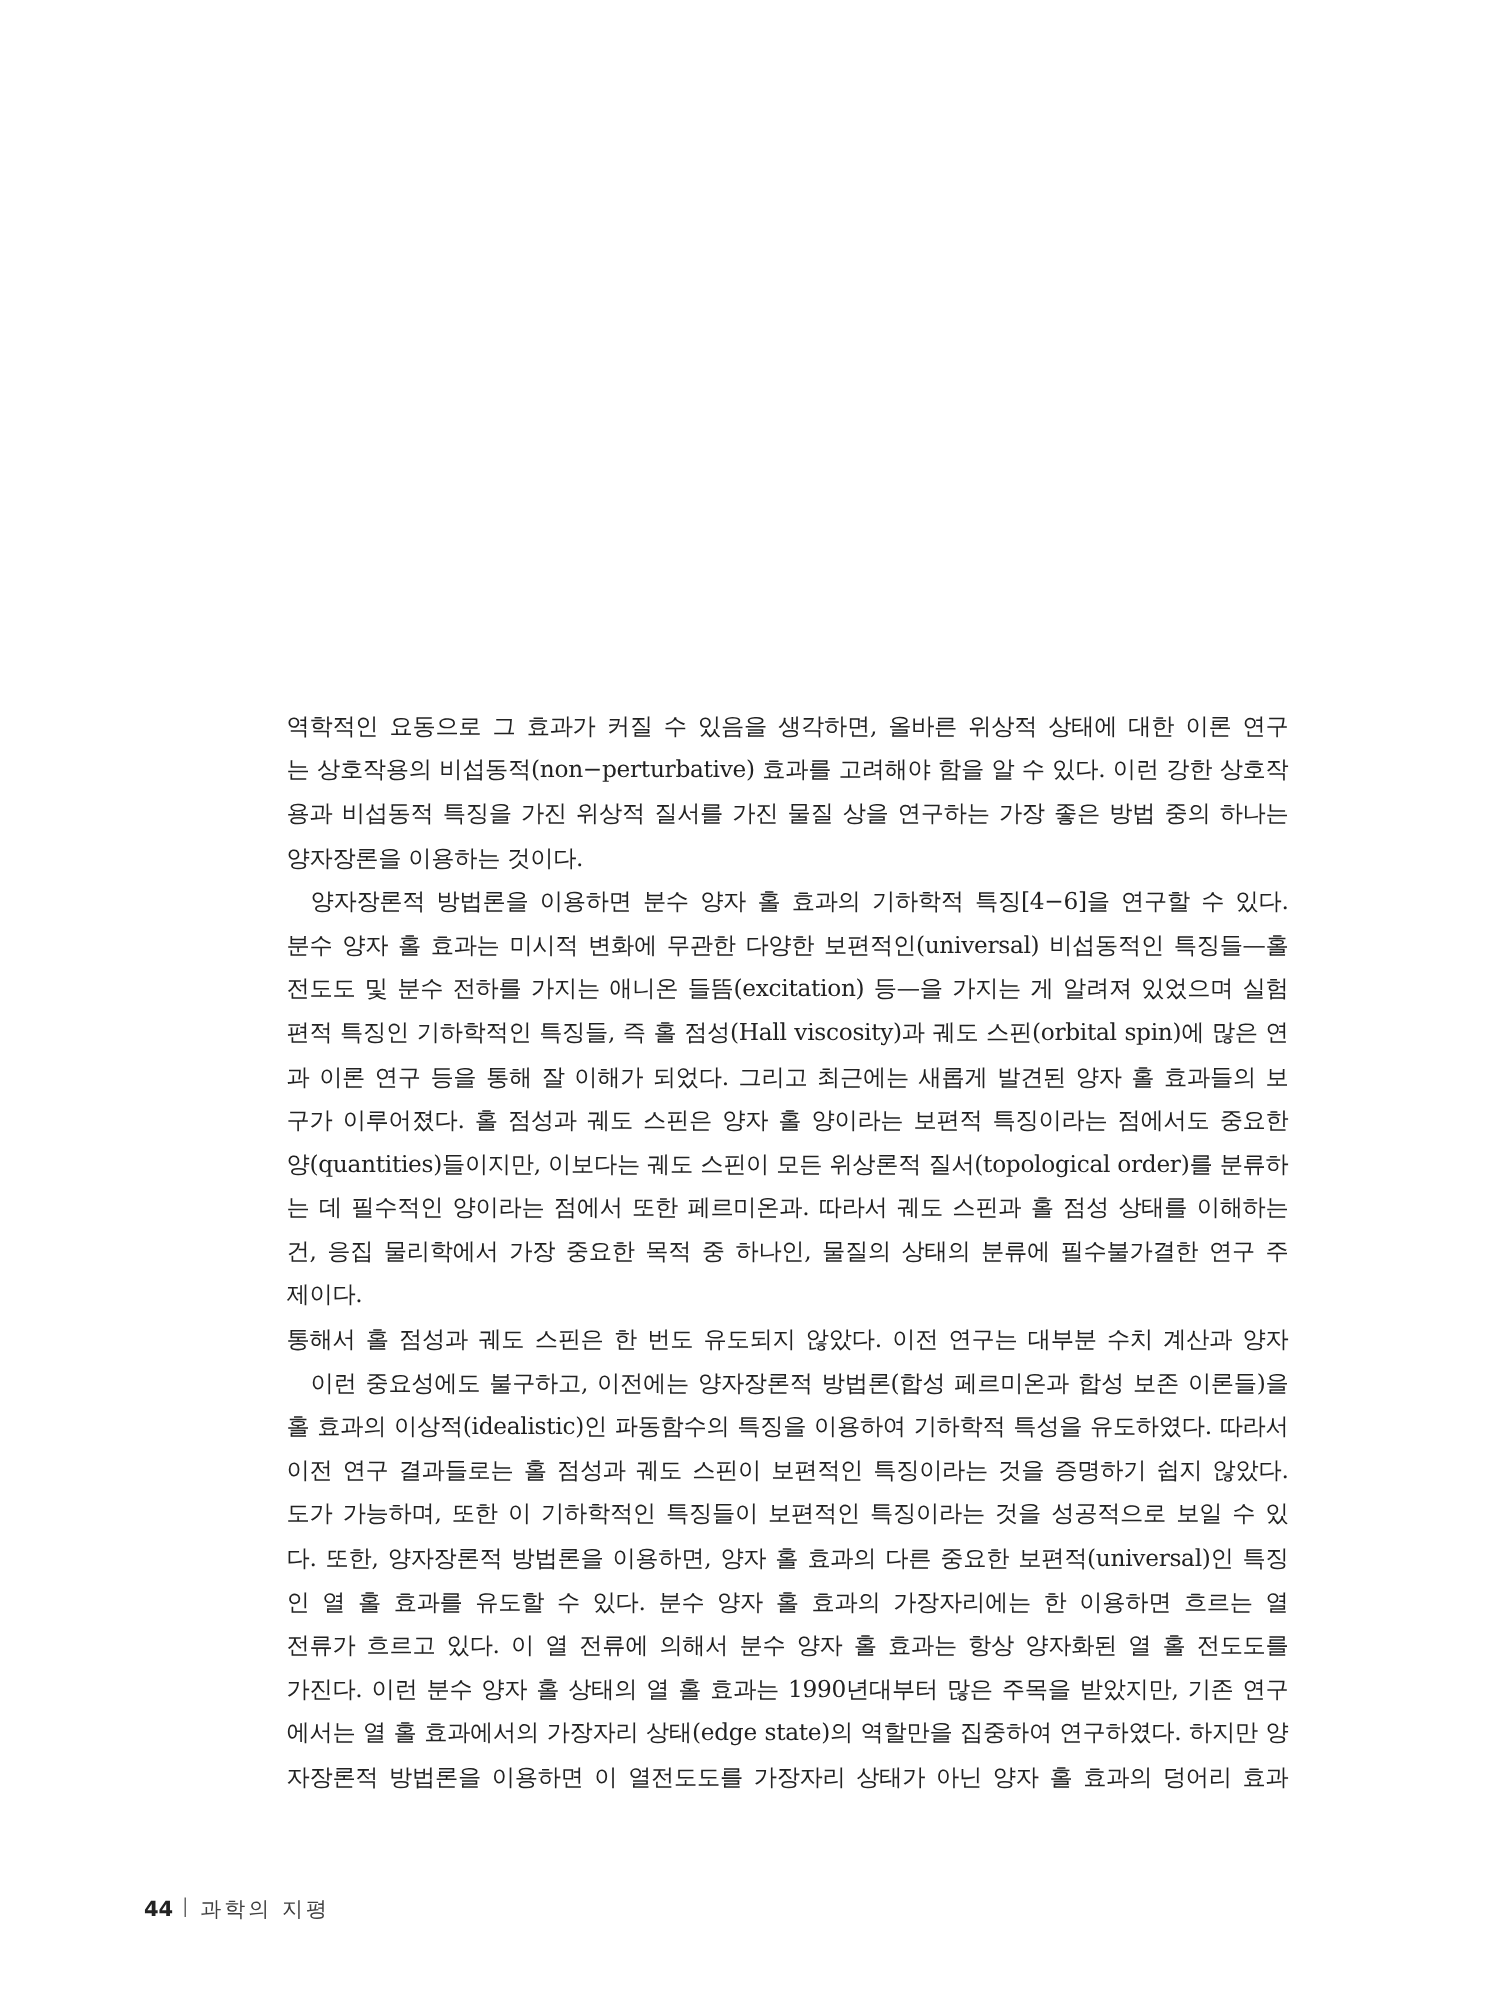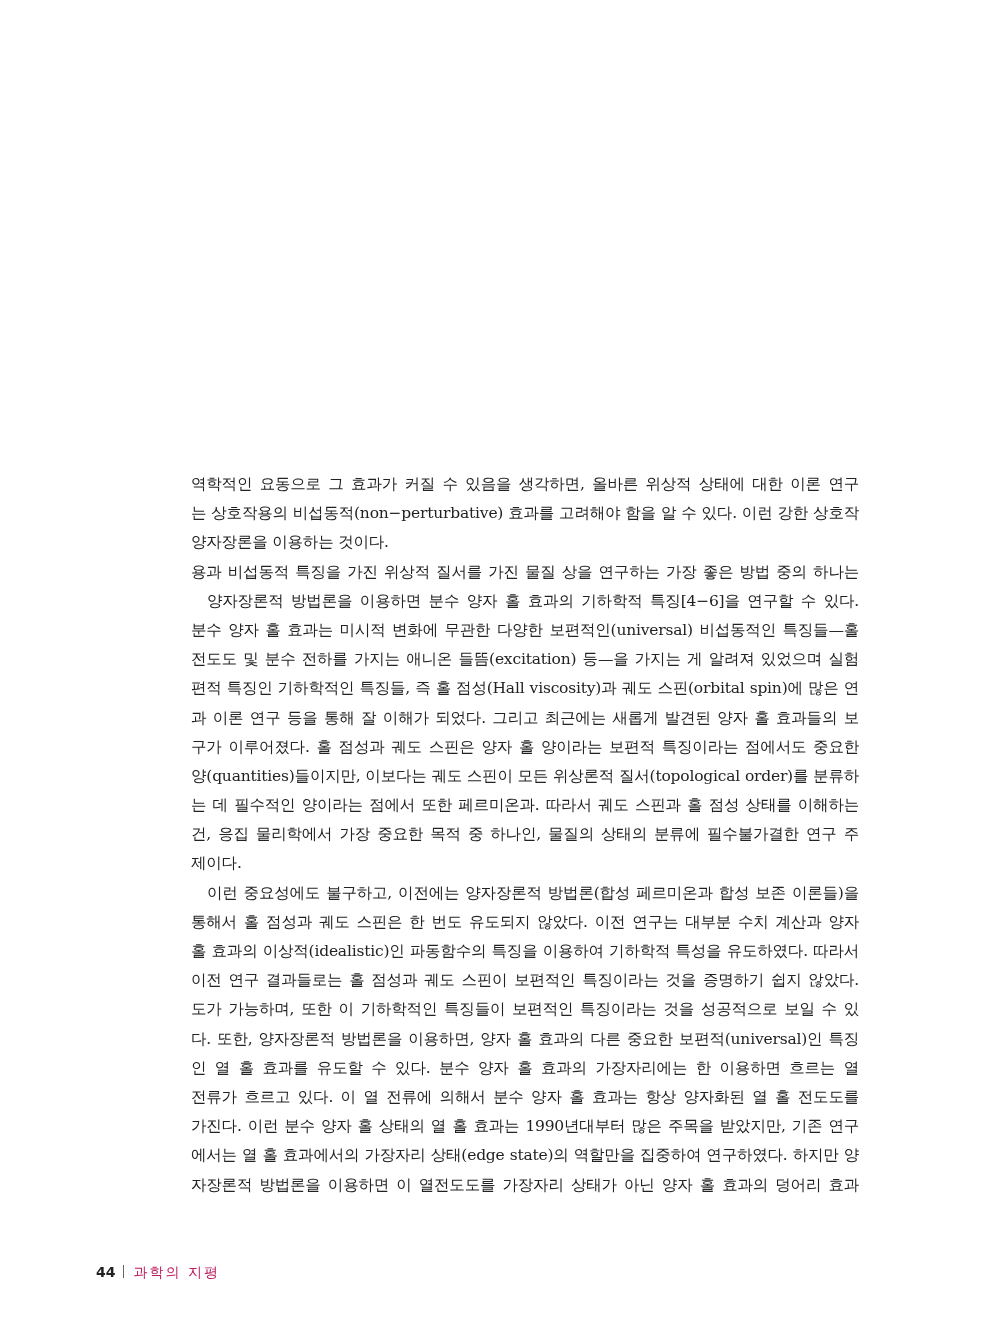--- a/index.html
+++ b/index.html
@@ -30,51 +30,51 @@
     position: absolute;
     left: 96px;
     top: 1264px;
     display: flex;
     align-items: baseline;
     font-family: "DejaVu Sans", "Liberation Sans", sans-serif;
     color: #333;
   }
   .page-num { font-weight: bold; font-size: 14px; color: #222; }
   .sep { display: inline-block; width: 1px; height: 13px; background: #666; margin: 0 9px 0 8px; position: relative; top: 1px; }
-  .journal { font-size: 14px; letter-spacing: 2px; color: #be185d; text-align: center; }
+  .journal { font-size: 14px; letter-spacing: 2px; color: #404040; text-align: center; }
 </style>
 </head>
 <body>
 
 <div class="page">
   <div class="body-text">
 
     <div>
       <span class="line">역학적인 요동으로 그 효과가 커질 수 있음을 생각하면, 올바른 위상적 상태에 대한 이론 연구</span>
       <span class="line">는 상호작용의 비섭동적(non−perturbative) 효과를 고려해야 함을 알 수 있다. 이런 강한 상호작</span>
+      <span class="line">용과 비섭동적 특징을 가진 위상적 질서를 가진 물질 상을 연구하는 가장 좋은 방법 중의 하나는</span>
       <span class="line last">양자장론을 이용하는 것이다.</span>
-      <span class="line">용과 비섭동적 특징을 가진 위상적 질서를 가진 물질 상을 연구하는 가장 좋은 방법 중의 하나는</span>
     </div>
 
     <div>
       <span class="line indent">양자장론적 방법론을 이용하면 분수 양자 홀 효과의 기하학적 특징[4−6]을 연구할 수 있다.</span>
       <span class="line">분수 양자 홀 효과는 미시적 변화에 무관한 다양한 보편적인(universal) 비섭동적인 특징들—홀</span>
       <span class="line">전도도 및 분수 전하를 가지는 애니온 들뜸(excitation) 등—을 가지는 게 알려져 있었으며 실험</span>
       <span class="line">편적 특징인 기하학적인 특징들, 즉 홀 점성(Hall viscosity)과 궤도 스핀(orbital spin)에 많은 연</span>
       <span class="line">과 이론 연구 등을 통해 잘 이해가 되었다. 그리고 최근에는 새롭게 발견된 양자 홀 효과들의 보</span>
       <span class="line">구가 이루어졌다. 홀 점성과 궤도 스핀은 양자 홀 양이라는 보편적 특징이라는 점에서도 중요한</span>
       <span class="line">양(quantities)들이지만, 이보다는 궤도 스핀이 모든 위상론적 질서(topological order)를 분류하</span>
       <span class="line">는 데 필수적인 양이라는 점에서 또한 페르미온과. 따라서 궤도 스핀과 홀 점성 상태를 이해하는</span>
       <span class="line">건, 응집 물리학에서 가장 중요한 목적 중 하나인, 물질의 상태의 분류에 필수불가결한 연구 주</span>
       <span class="line last">제이다.</span>
     </div>
 
     <div>
+      <span class="line">통해서 홀 점성과 궤도 스핀은 한 번도 유도되지 않았다. 이전 연구는 대부분 수치 계산과 양자</span>
       <span class="line indent">이런 중요성에도 불구하고, 이전에는 양자장론적 방법론(합성 페르미온과 합성 보존 이론들)을</span>
-      <span class="line">통해서 홀 점성과 궤도 스핀은 한 번도 유도되지 않았다. 이전 연구는 대부분 수치 계산과 양자</span>
       <span class="line">홀 효과의 이상적(idealistic)인 파동함수의 특징을 이용하여 기하학적 특성을 유도하였다. 따라서</span>
       <span class="line">이전 연구 결과들로는 홀 점성과 궤도 스핀이 보편적인 특징이라는 것을 증명하기 쉽지 않았다.</span>
       <span class="line">도가 가능하며, 또한 이 기하학적인 특징들이 보편적인 특징이라는 것을 성공적으로 보일 수 있</span>
       <span class="line">다. 또한, 양자장론적 방법론을 이용하면, 양자 홀 효과의 다른 중요한 보편적(universal)인 특징</span>
       <span class="line">인 열 홀 효과를 유도할 수 있다. 분수 양자 홀 효과의 가장자리에는 한 이용하면 흐르는 열</span>
       <span class="line">전류가 흐르고 있다. 이 열 전류에 의해서 분수 양자 홀 효과는 항상 양자화된 열 홀 전도도를</span>
       <span class="line">가진다. 이런 분수 양자 홀 상태의 열 홀 효과는 1990년대부터 많은 주목을 받았지만, 기존 연구</span>
       <span class="line">에서는 열 홀 효과에서의 가장자리 상태(edge state)의 역할만을 집중하여 연구하였다. 하지만 양</span>
       <span class="line">자장론적 방법론을 이용하면 이 열전도도를 가장자리 상태가 아닌 양자 홀 효과의 덩어리 효과</span>
     </div>

